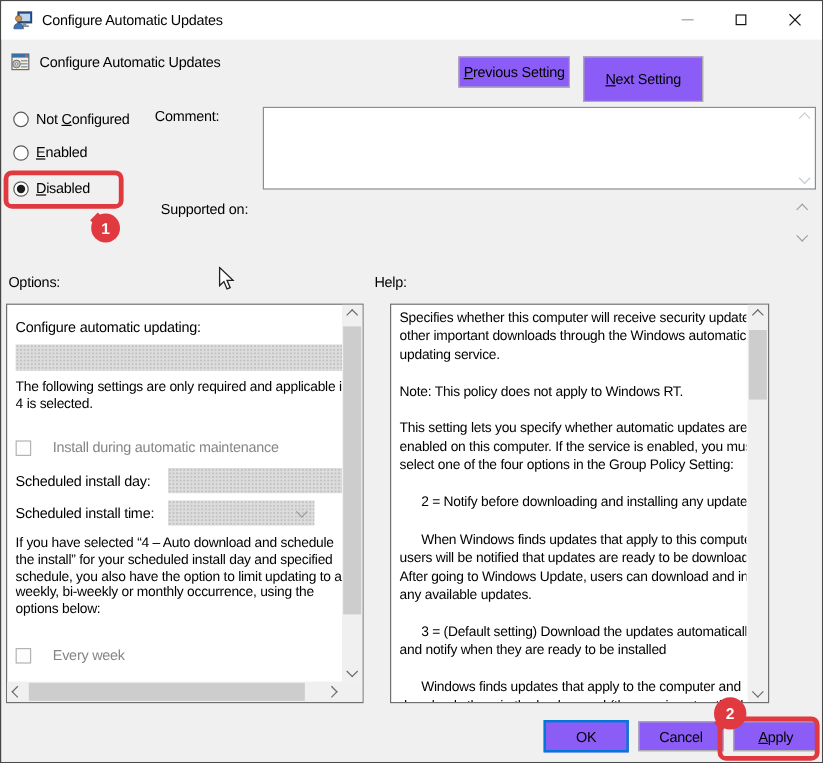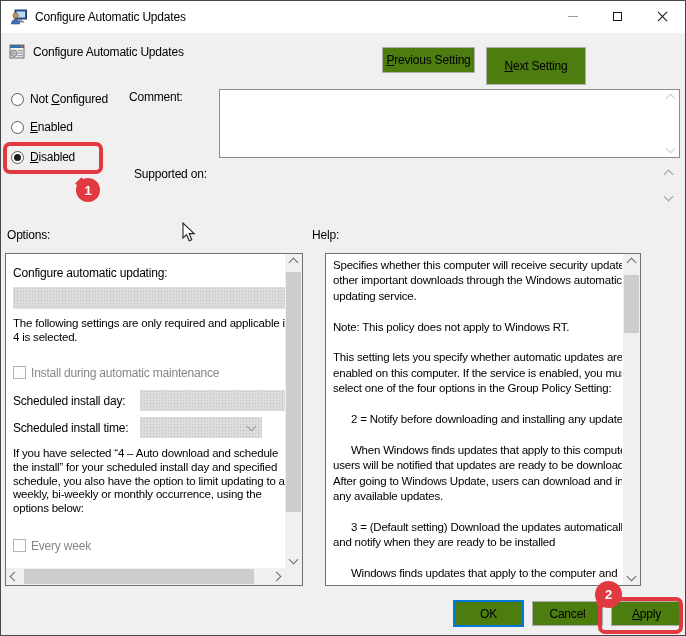--- a/index.html
+++ b/index.html
@@ -16,21 +16,21 @@
   .capbtn { position:absolute; top:0; width:45px; height:31px; display:flex; align-items:center; justify-content:center; }
   .min-glyph { width:10px; border-top:1px solid #9e9e9e; }
   .max-glyph { width:9px; height:9px; border:1px solid #161616; }
   .close-glyph { position:relative; width:11px; height:11px; }
   .close-glyph::before,.close-glyph::after { content:""; position:absolute; left:-1px; top:5px; width:13px; border-top:1px solid #161616; }
   .close-glyph::before { transform:rotate(45deg); }
   .close-glyph::after { transform:rotate(-45deg); }
 
   
   #policy-name { position:absolute; left:32px; top:44px; font-size:12px; }
-  .btn { background:#4d7c0f; border:1px solid #adadad; font-size:12px; text-align:center;
+  .btn { background:#8b5cf6; border:1px solid #adadad; font-size:12px; text-align:center;
          font-family:inherit; letter-spacing:-0.2px; color:#000; }
   #prev-btn { left:381px; top:46px; width:93px; height:26px; }
   #next-btn { left:485px; top:46px; width:100px; height:38px; }
 
   
   .radio-row { position:absolute; left:10px; display:flex; align-items:center; gap:6px; }
   .radio-circ { width:13px; height:13px; border-radius:50%; border:1px solid #5a5a5a; background:#fff; position:relative; }
   .radio-circ.sel::after { content:""; position:absolute; left:2px; top:2px; width:7px; height:7px; border-radius:50%; background:#1c1c1c; }
 
   
@@ -57,21 +57,21 @@
   .vscroll { position:absolute; right:0; top:0; width:17px; background:#f0f0f0; }
   .hscroll { position:absolute; left:0; bottom:0; height:17px; background:#f0f0f0; }
   .sb-arrow { position:absolute; width:17px; height:17px; display:flex; align-items:center; justify-content:center; }
   .sb-thumb { position:absolute; background:#cdcdcd; }
 
   .combo { background-color:#dcdcdc;
            background-image:radial-gradient(#c0c0c0 0.8px, rgba(0,0,0,0) 0.9px);
            background-size:3px 3px; }
   .checkbox { width:13px; height:13px; border:1px solid #b3b3b3; background:#fdfdfd; flex:none; }
   .dis-label { color:#858585; }
-  .cb-row { position:absolute; display:flex; align-items:flex-start; gap:5px; }
+  .cb-row { position:absolute; display:flex; align-items:flex-end; gap:18px; }
 
   
   .footer-btn { position:absolute; top:600px; width:71px; height:25px; }
   #ok-btn { left:452px; top:599px; height:27px; border:2px solid #0078d7; }
 
   
   .hl-box { position:absolute; border:4px solid #e0393f; border-radius:7px; background:transparent; }
   .badge { position:absolute; background:#e0393f; border-radius:50%; color:#fff; font-weight:bold;
            display:flex; align-items:center; justify-content:center; font-size:13px; letter-spacing:0; }
   .badge::before { content:""; position:absolute; width:9px; height:9px; background:#e0393f; transform:rotate(45deg); }

